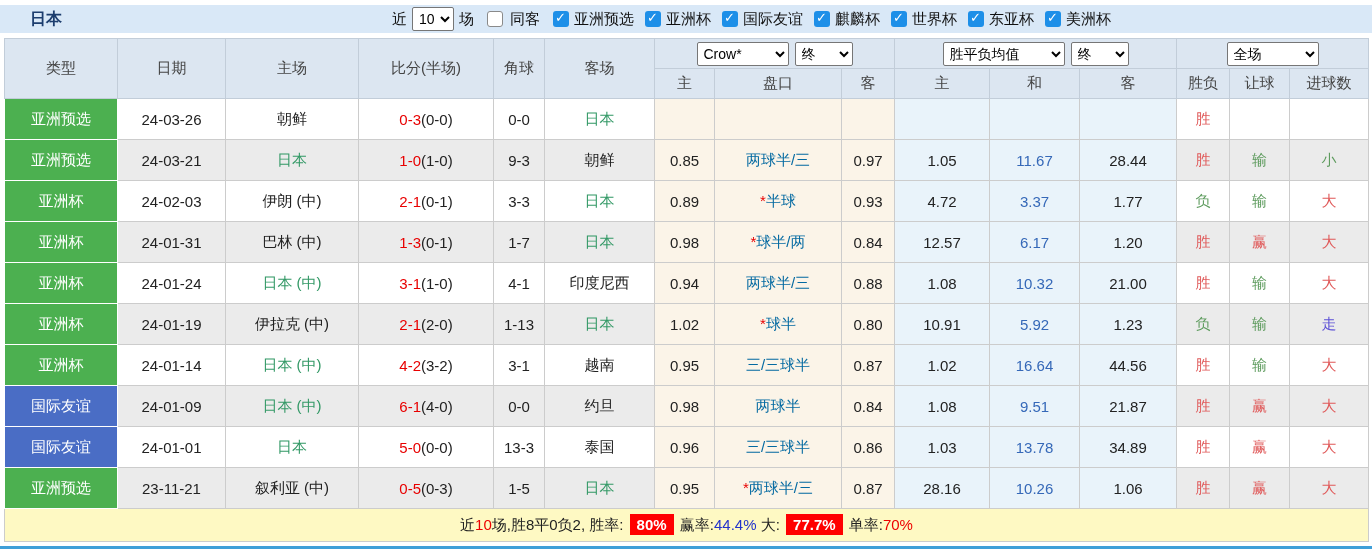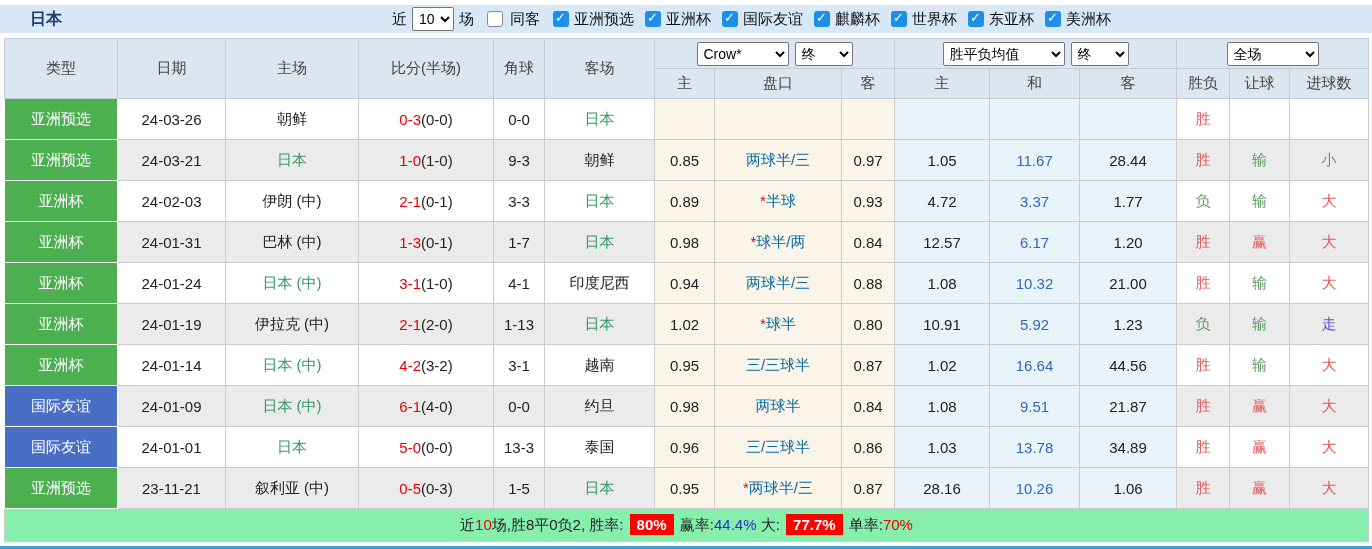--- a/index.html
+++ b/index.html
@@ -29,21 +29,21 @@
   td.bt, tr.alt td.bt{background:#e9f3fa;}
   .grn{color:#339966;}
   .red{color:#e80000;}
   .blue{color:#3568b8;}
   .slate{color:#0369a1;}
   .cred{color:#e05a5a;}
   .cgrn{color:#5d9b5d;}
   .cpur{color:#5b4fd6;}
   .selwrap{display:flex;justify-content:center;align-items:center;gap:6px;}
   
-  .summary td{height:32px;background:#86efac;border:1px solid #ccc;border-top:1px solid #ccc;font-size:15px;text-align:center;}
+  .summary td{height:32px;background:#fef9c3;border:1px solid #ccc;border-top:1px solid #ccc;font-size:15px;text-align:center;}
   .badge-red{background:#ff0000;color:#fff;font-weight:bold;padding:2px 7px;margin:0 2px;}
   .sum-blue{color:#2233cc;}
   .sum-red{color:#ee0000;}
   .bottom-strip{height:4px;background:#3f9fd8;margin-top:4px;}
 </style>
 </head>
 <body>
 
 <div class="topbar">
   <span class="title">日本</span>

